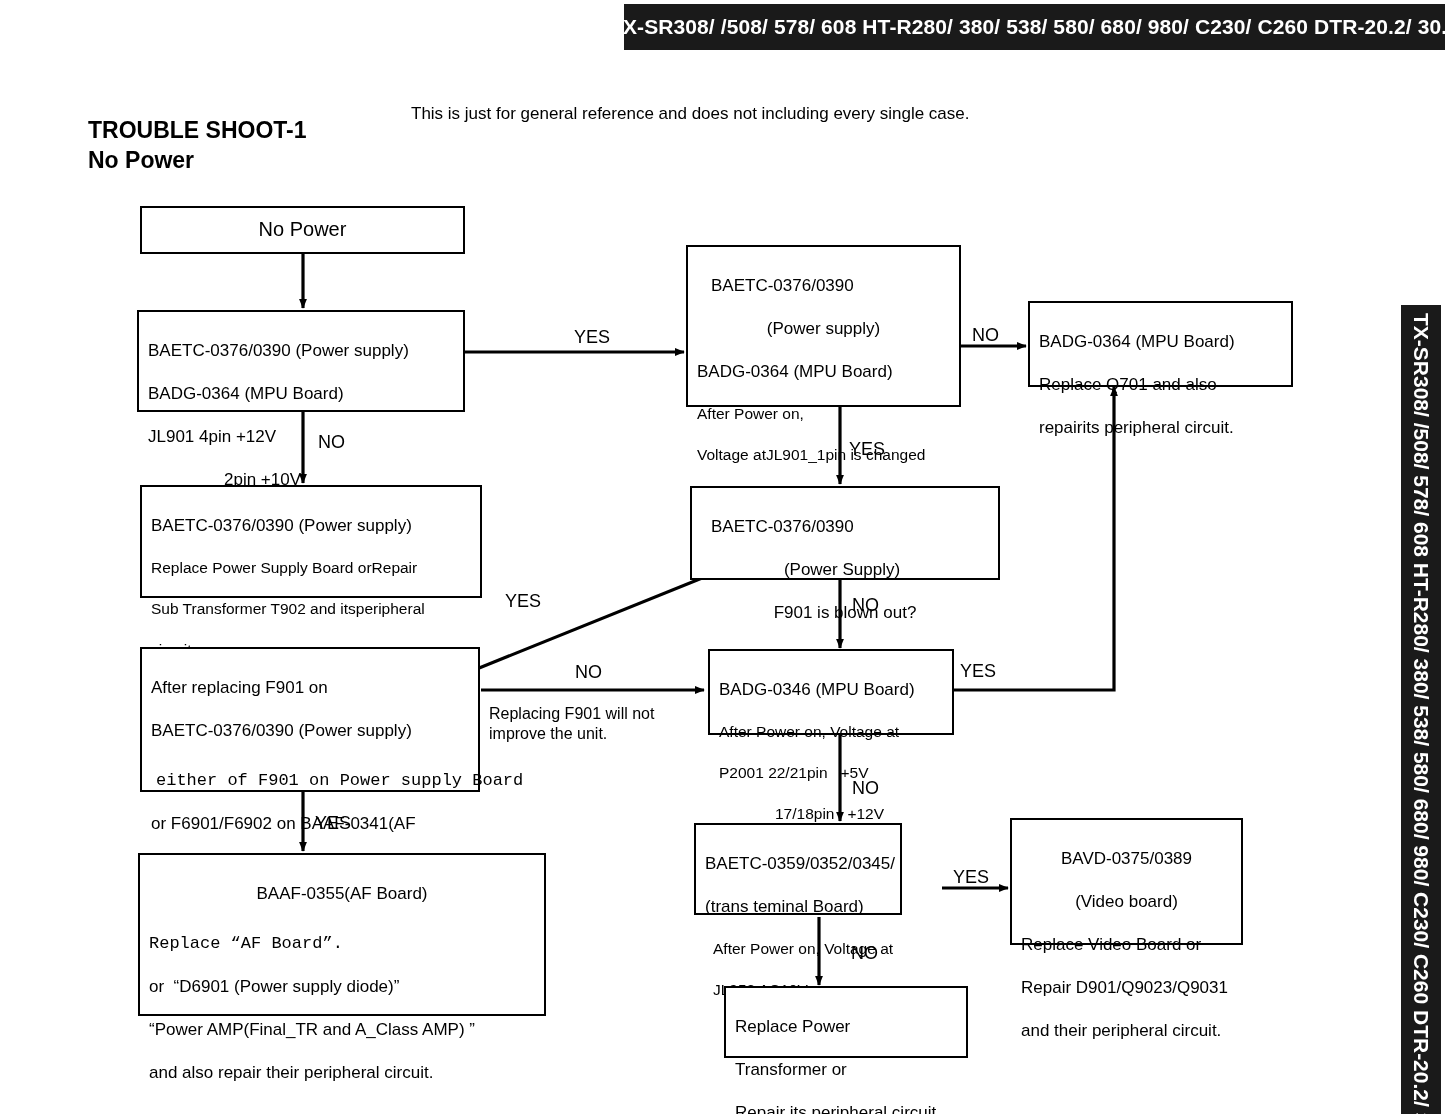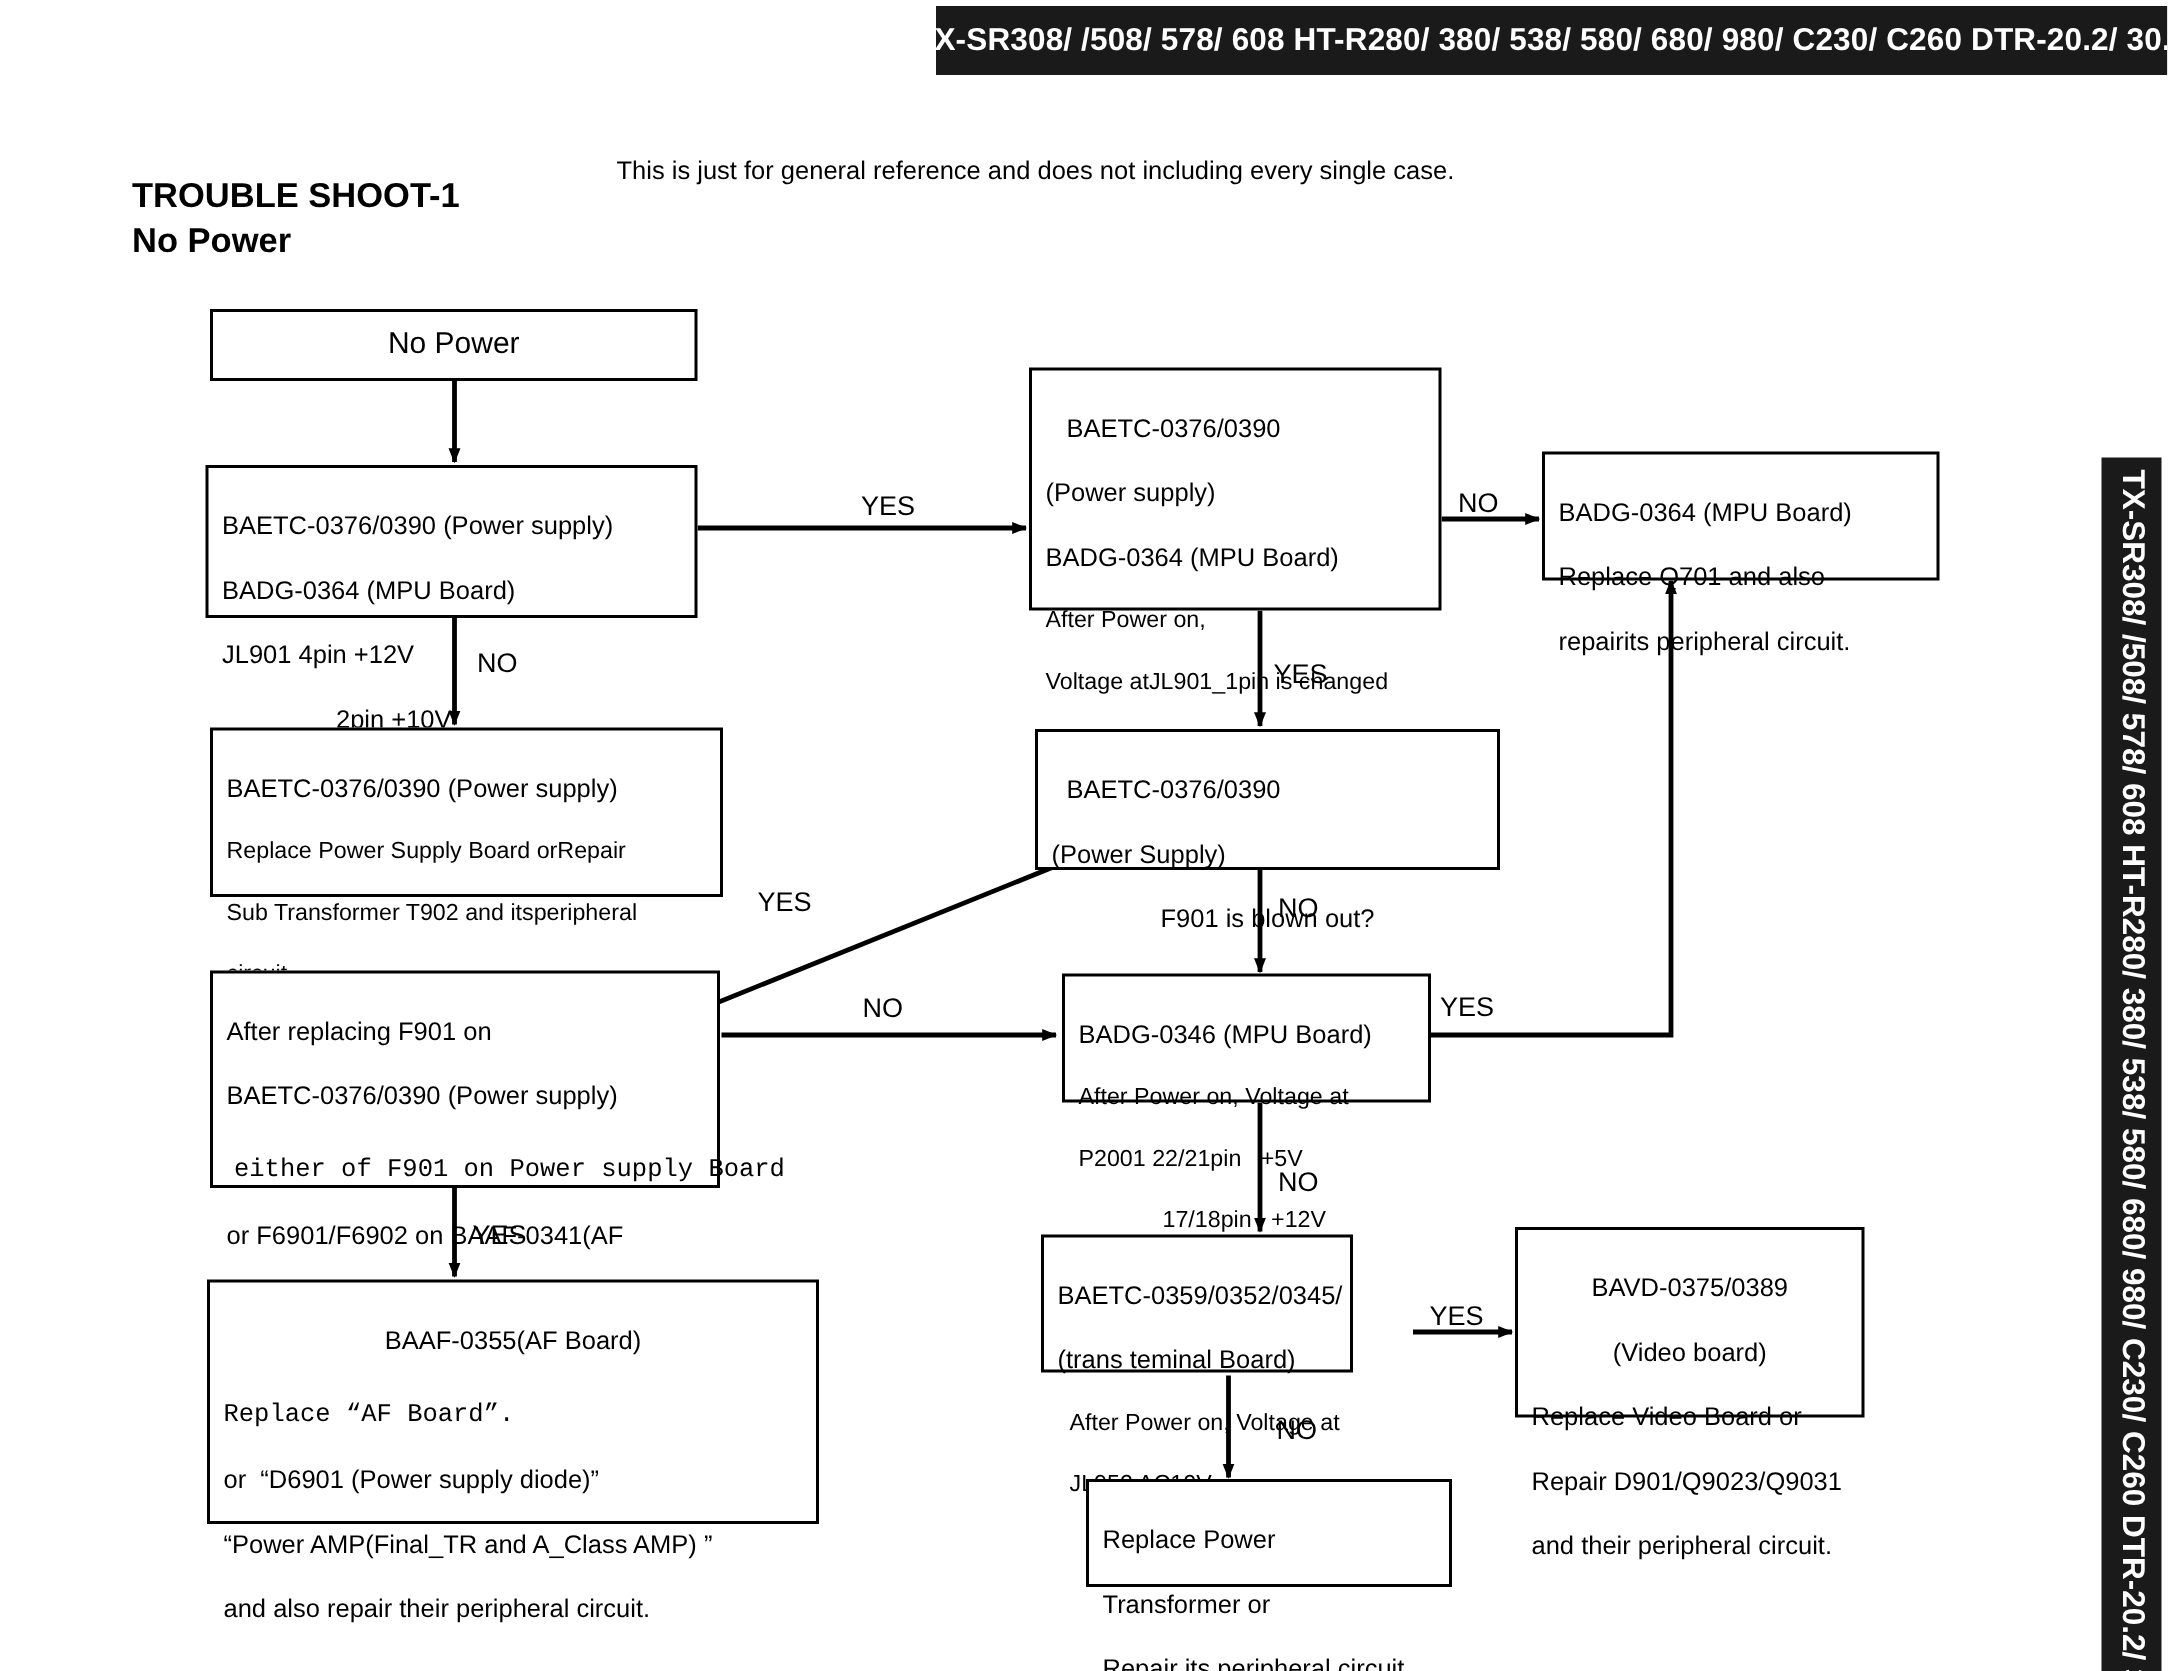--- a/index.html
+++ b/index.html
@@ -87,21 +87,21 @@
     font-size: 17px;
     line-height: 1.27;
     white-space: pre-line;
     z-index: 2;
   }
   .node.big   { font-size: 20px; }
   .node.center { text-align: center; }
 
   .nline { display: block; white-space: pre; }
   .nline.c  { text-align: center; }
-  .nline.r  { text-align: left; }
+  .nline.r  { text-align: center; }
   .nline.sm { font-size: 15.5px; }
   .nline.lg { font-size: 20px; }
   .nline.sp { margin-top: 0.42em; font-family: Liberation Mono, monospace; }
 
   
   .edge-label {
     position: absolute;
     font-size: 18px;
     line-height: 1;
     white-space: nowrap;
@@ -267,14 +267,16 @@
   <div class="edge-label" style="left:849px; top:440px;">YES</div>
   <div class="edge-label" style="left:505px; top:592px;">YES</div>
   <div class="edge-label" style="left:852px; top:596px;">NO</div>
   <div class="edge-label" style="left:575px; top:663px;">NO</div>
   <div class="edge-label" style="left:315px; top:814px;">YES</div>
   <div class="edge-label" style="left:960px; top:662px;">YES</div>
   <div class="edge-label" style="left:852px; top:779px;">NO</div>
   <div class="edge-label" style="left:953px; top:868px;">YES</div>
   <div class="edge-label" style="left:851px; top:944px;">NO</div>
 
+  <div class="free-text" style="left:489px; top:704px; width:210px;">Replacing F901 will not
+improve the unit.</div>
 
 </div>
 
 </body></html>

